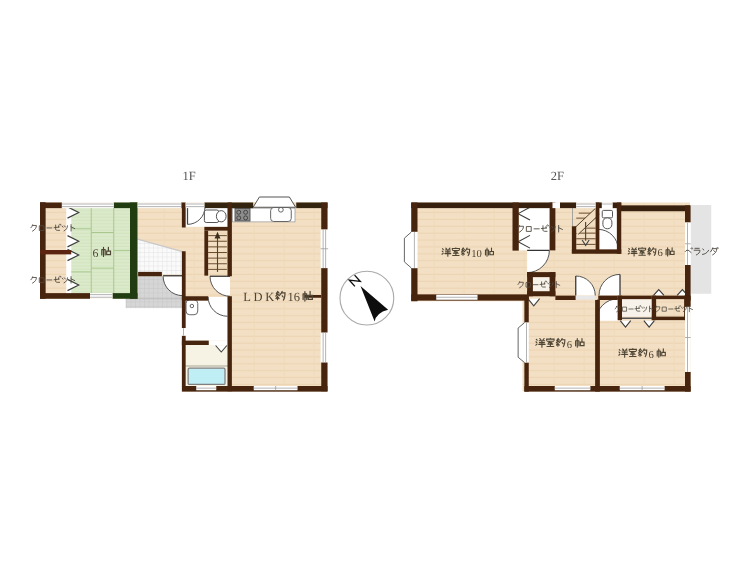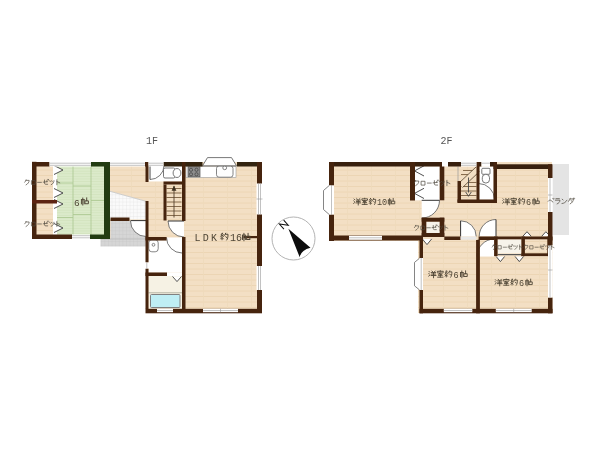--- a/index.html
+++ b/index.html
@@ -1,16 +1,16 @@
 <!DOCTYPE html>
 <html><head>
 <meta charset="utf-8">
 <style>
 html,body{margin:0;padding:0;background:#fff;}
-#c{width:600px;height:432px;position:relative;font-family:Liberation Mono, monospace;}
+#c{width:600px;height:432px;position:relative;font-family:Liberation Serif, serif;}
 </style>
 </head>
 <body>
 <div id="c">
 <svg width="600" height="450" viewBox="0 0 600 450">
 <defs>
 
 <pattern id="wd" width="24" height="5.5" patternUnits="userSpaceOnUse">
   <rect width="24" height="5.5" fill="#f3dfc4"></rect>
   <rect y="4.6" width="24" height="0.9" fill="#ecd5b3"></rect>

